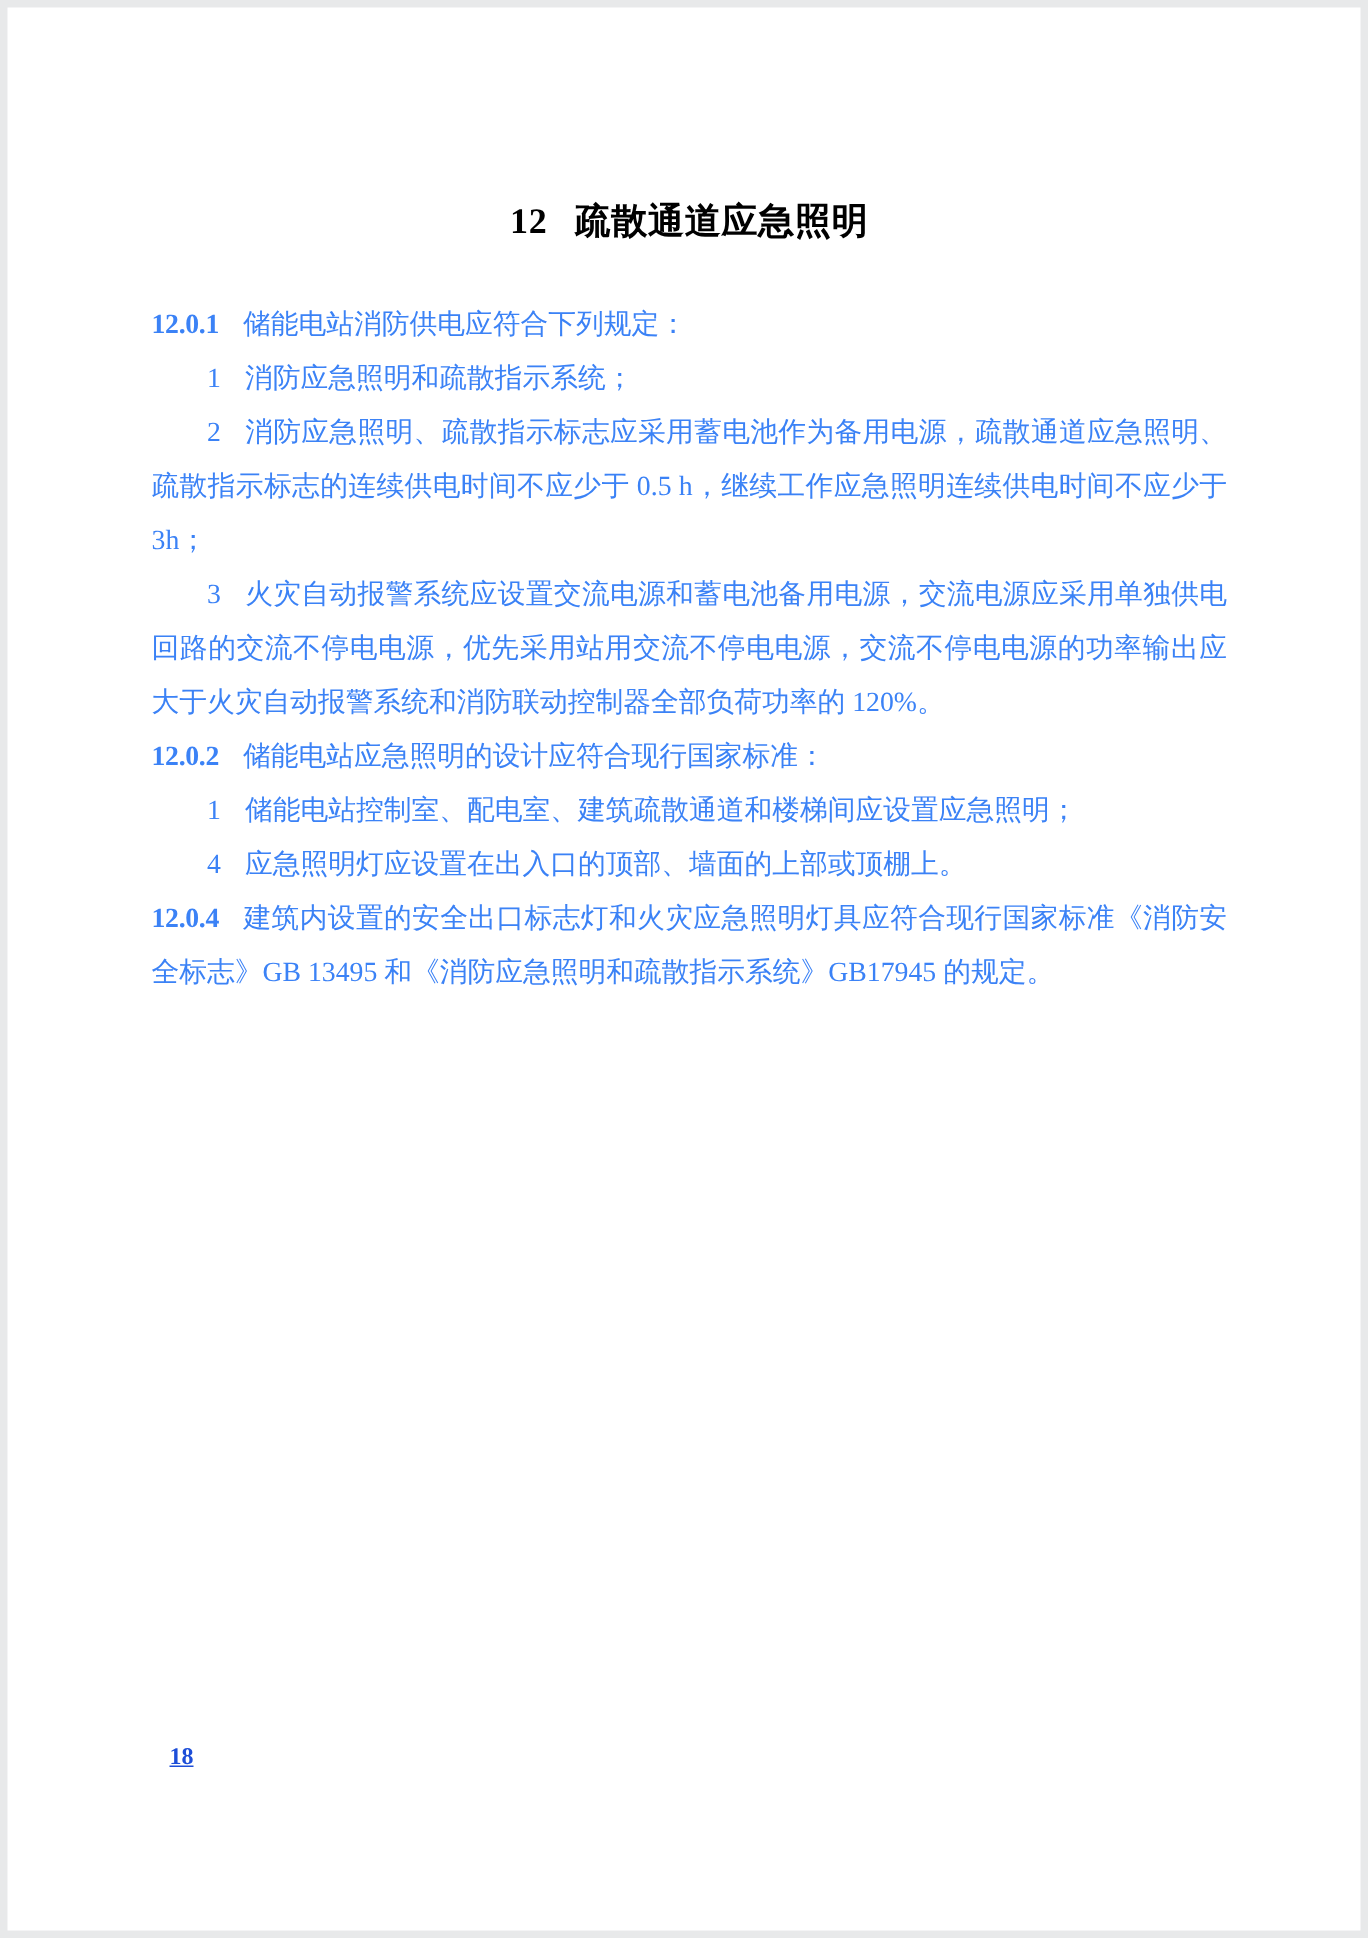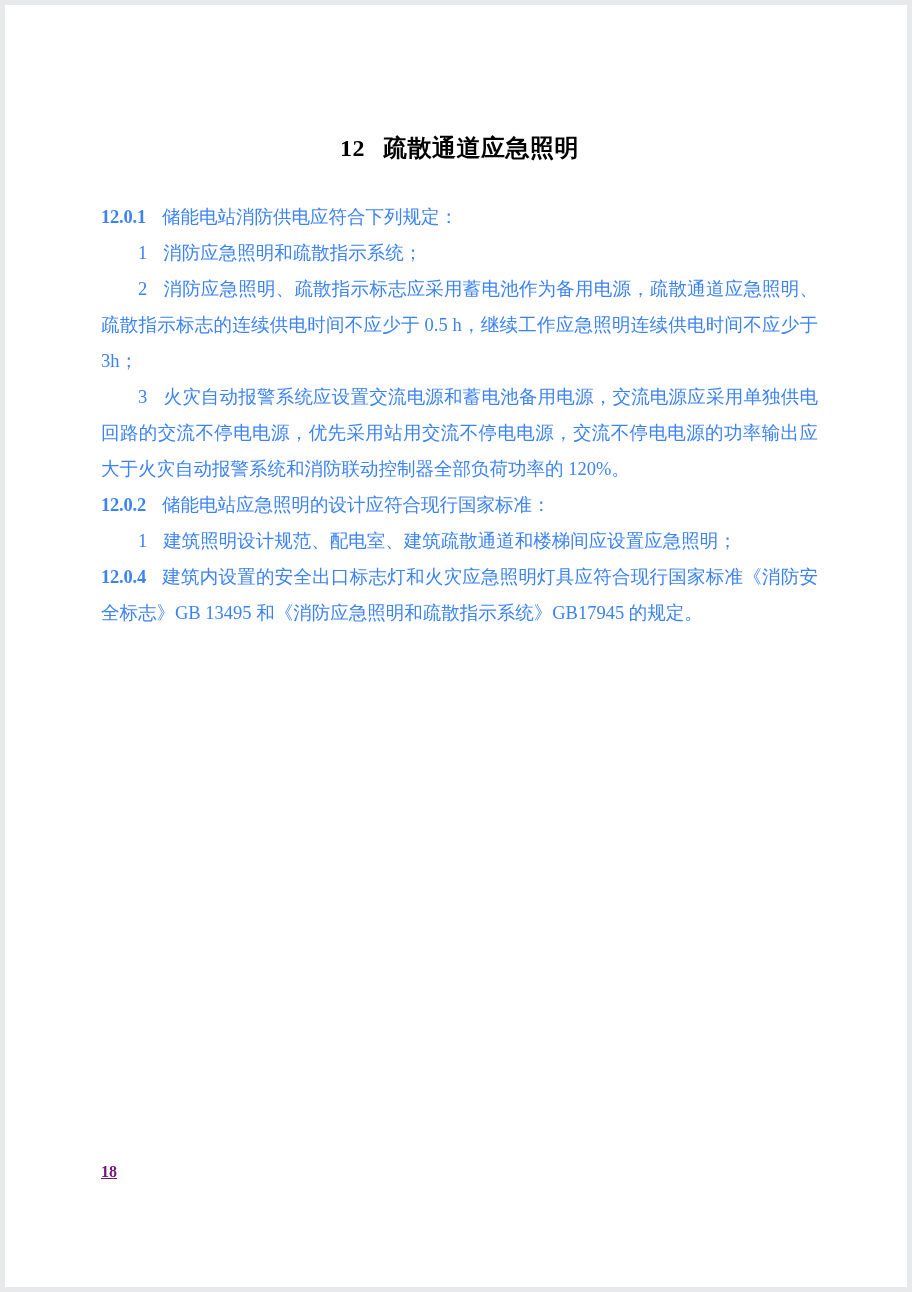--- a/index.html
+++ b/index.html
@@ -69,25 +69,25 @@
   .item {
     text-indent: 37px;
   }
   .item .itemnum {
     margin-right: 16px;
   }
 
   
   .folio {
     position: absolute;
-    left: 96px;
+    left: 108px;
     top: 1158px;
     font-size: 16px;
     font-weight: bold;
-    color: #701a75;
+    color: #1d4ed8;
     text-decoration: underline;
   }
 </style>
 </head>
 <body>
 
 <div class="page">
   <div class="content">
 
     <h1 class="chapter-title">
@@ -108,25 +108,28 @@
 
     <p class="clause item">
       <span class="itemnum">3</span><span>火灾自动报警系统应设置交流电源和蓄电池备用电源，交流电源应采用单独供电回路的交流不停电电源，优先采用站用交流不停电电源，交流不停电电源的功率输出应大于火灾自动报警系统和消防联动控制器全部负荷功率的 120%。</span>
     </p>
 
     <p class="clause sec">
       <span class="secnum">12.0.2</span><span>储能电站应急照明的设计应符合现行国家标准：</span>
     </p>
 
     <p class="clause item">
-      <span class="itemnum">1</span><span>建筑照明设计规范、配电室、建筑疏散通道和楼梯间应设置应急照明；</span>
+      <span class="itemnum">1</span><span>储能电站控制室、配电室、建筑疏散通道和楼梯间应设置应急照明；</span>
     </p>
 
 
 
+    <p class="clause item">
+      <span class="itemnum">4</span><span>应急照明灯应设置在出入口的顶部、墙面的上部或顶棚上。</span>
+    </p>
 
 
     <p class="clause sec">
       <span class="secnum">12.0.4</span><span>建筑内设置的安全出口标志灯和火灾应急照明灯具应符合现行国家标准《消防安全标志》GB 13495 和《消防应急照明和疏散指示系统》GB17945 的规定。</span>
     </p>
 
   </div>
 
   <div class="folio">18</div>
 </div>

